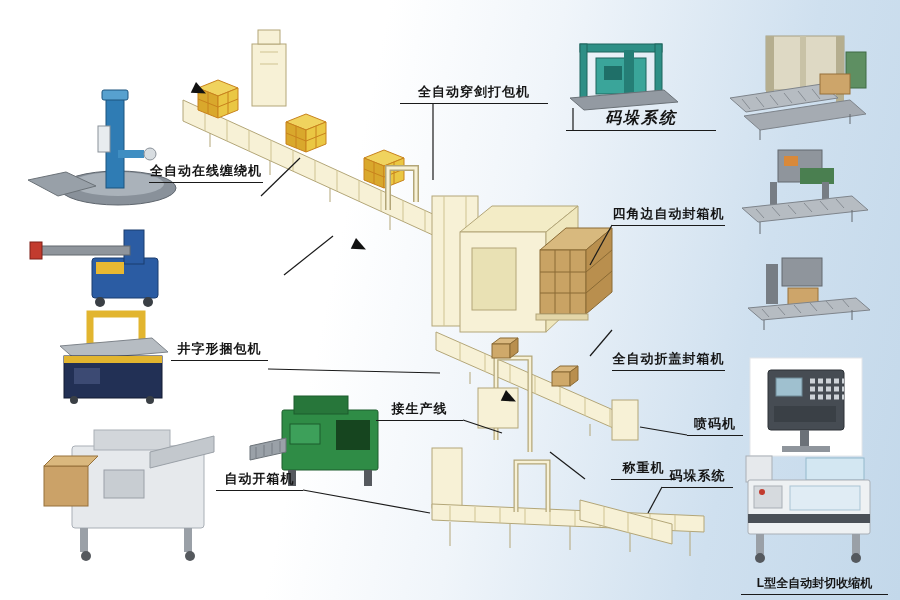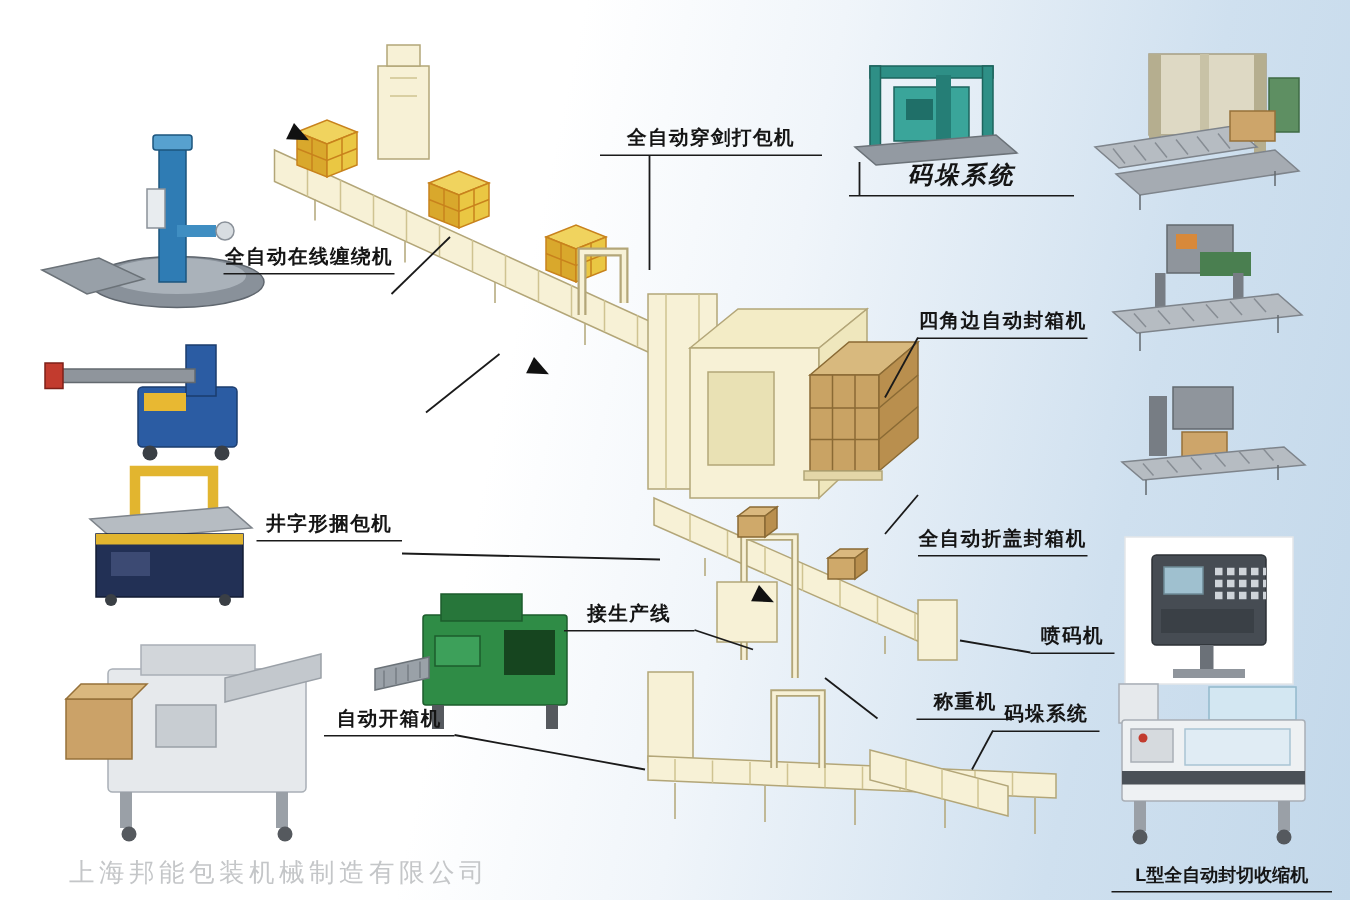--- a/index.html
+++ b/index.html
@@ -276,14 +276,13 @@
   <div class="lbl" style="left:687px;top:417px;width:56px;">喷码机</div>
 
   <div class="lbl" style="left:216px;top:472px;width:87px;">自动开箱机</div>
 
   <div class="lbl" style="left:611px;top:461px;width:65px;">称重机</div>
 
   <div class="lbl" style="left:662px;top:469px;width:71px;">码垛系统</div>
 
   <div class="lbl lbl-sm" style="left:741px;top:577px;width:147px;">L型全自动封切收缩机</div>
 
-  <div class="watermark">上海邦能包装机械制造有限公司</div>
 </div>
 
 </body></html>

